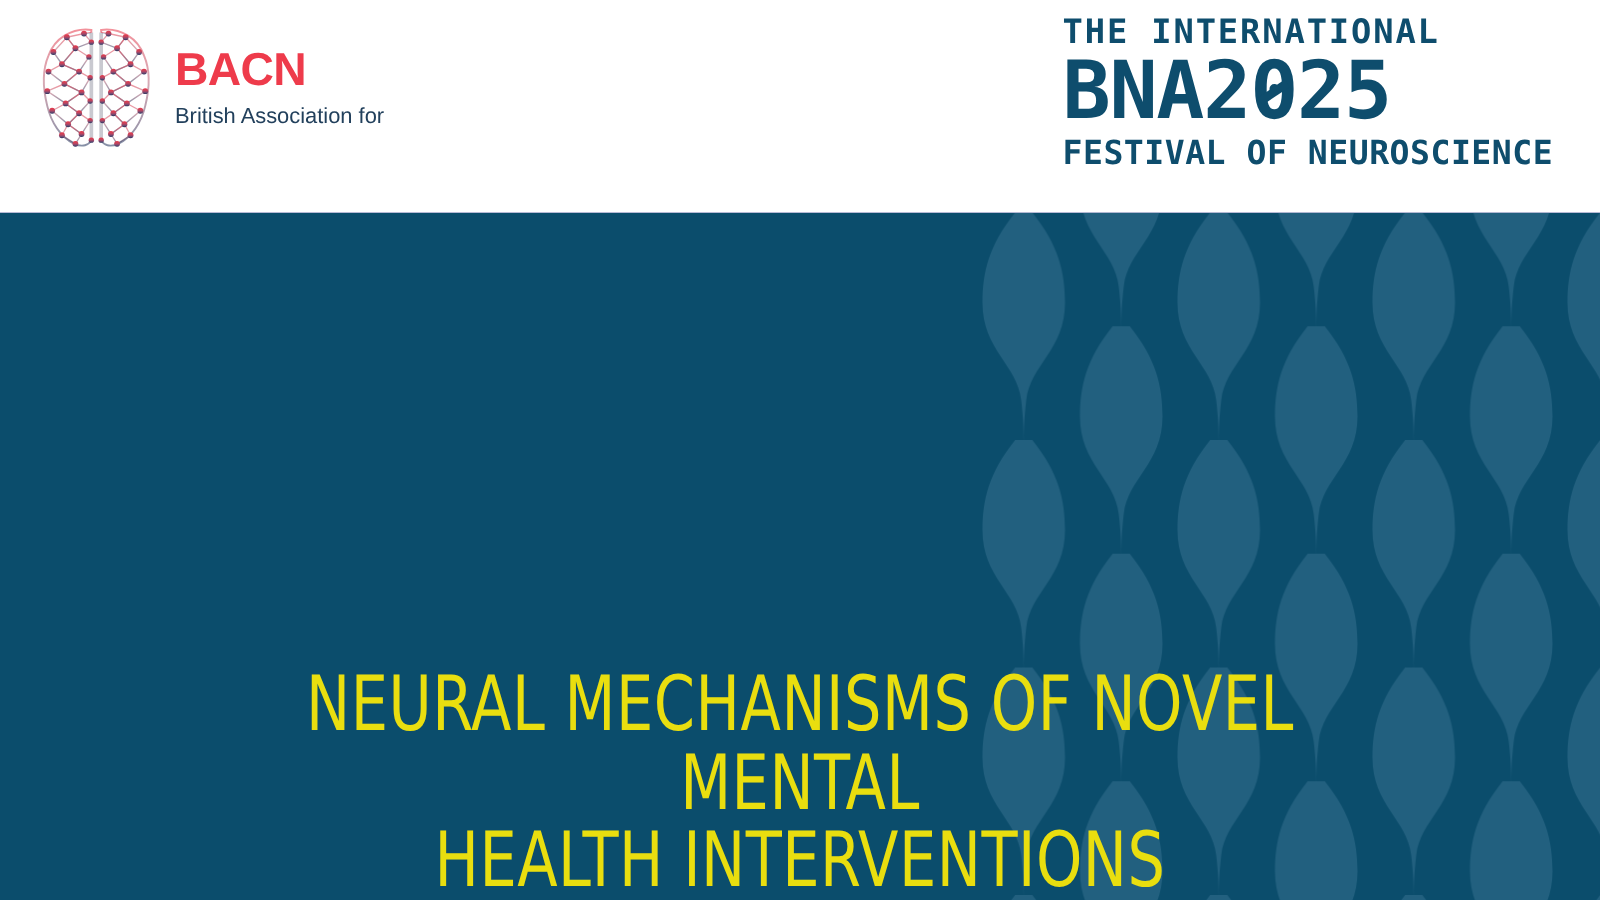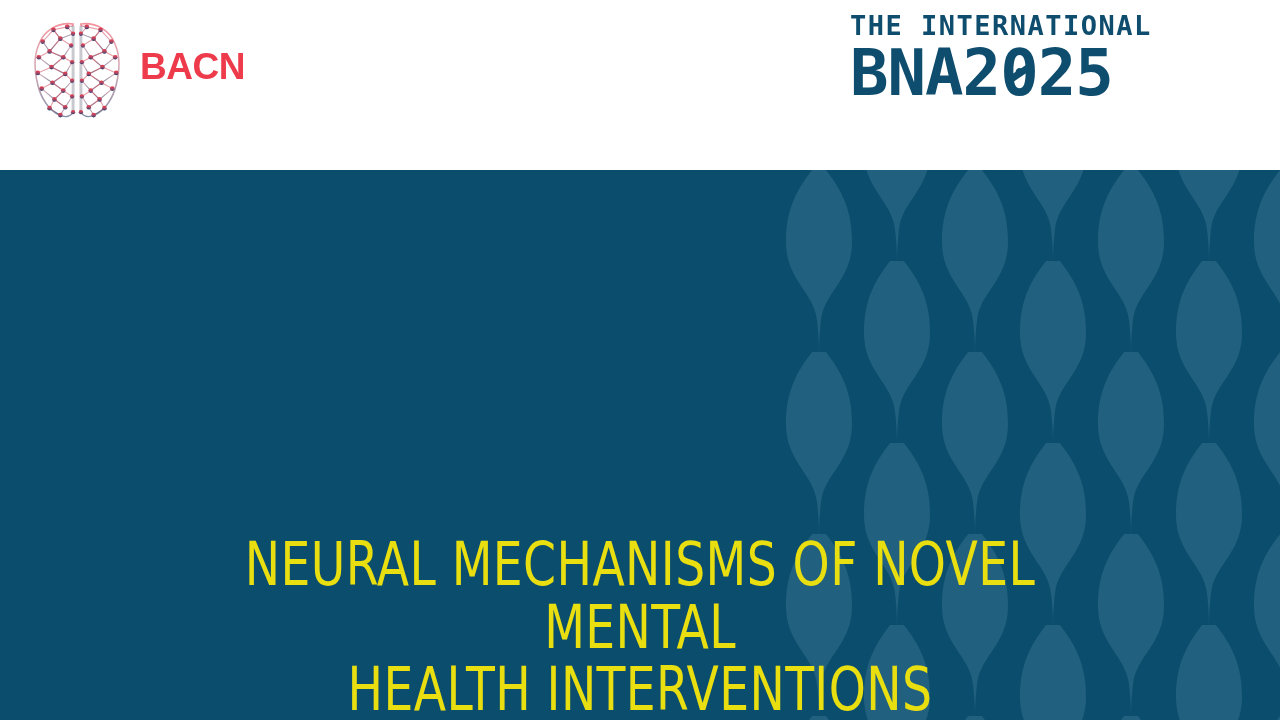--- a/index.html
+++ b/index.html
@@ -271,27 +271,29 @@
             <circle cx="38" cy="91" r="2.4"></circle>
           <circle cx="22" cy="92" r="2.4"></circle>
             <circle cx="33" cy="99" r="2.4"></circle>
           <circle cx="46" cy="96" r="2.2"></circle>
         </g>
       </svg>
 
       <div class="bacn-wordmark">
         <div class="bacn-acronym">BACN</div>
         <div class="bacn-sub">
+          <div>British Association for</div>
         </div>
       </div>
     </div>
 
     <div class="bna-logo">
       <div class="bna-top">THE INTERNATIONAL</div>
       <div class="bna-main"><span>BNA2</span><span class="zero-slash">0</span><span>25</span></div>
+      <div class="bna-bottom">FESTIVAL OF NEUROSCIENCE</div>
     </div>
   </div>
 
   <div class="body-area">
 
     <svg class="wave-pattern" viewBox="0 0 1280 550" preserveAspectRatio="none">
       <defs>
 
         <pattern id="vaseColA" x="0" y="0" width="78" height="182" patternUnits="userSpaceOnUse">
           <path d="M39 -8

